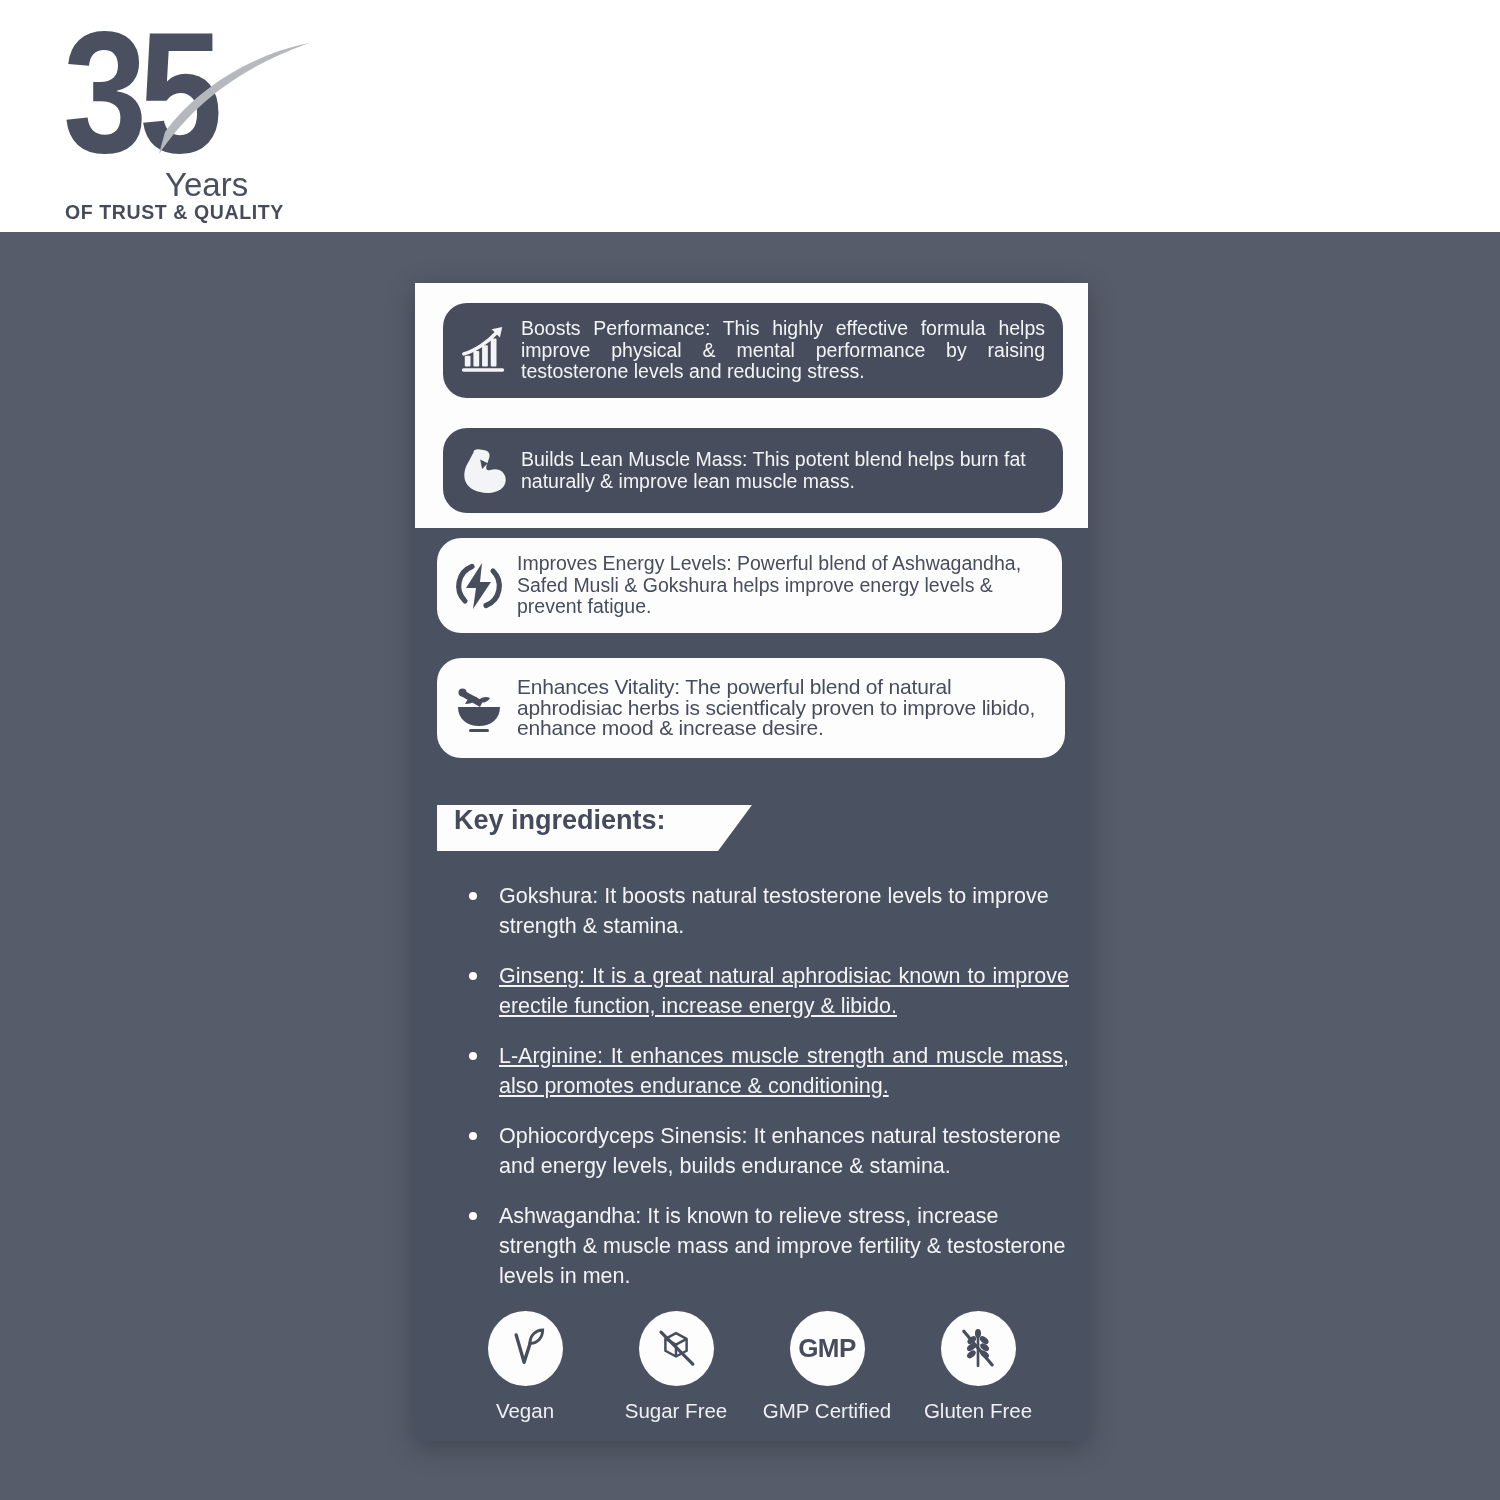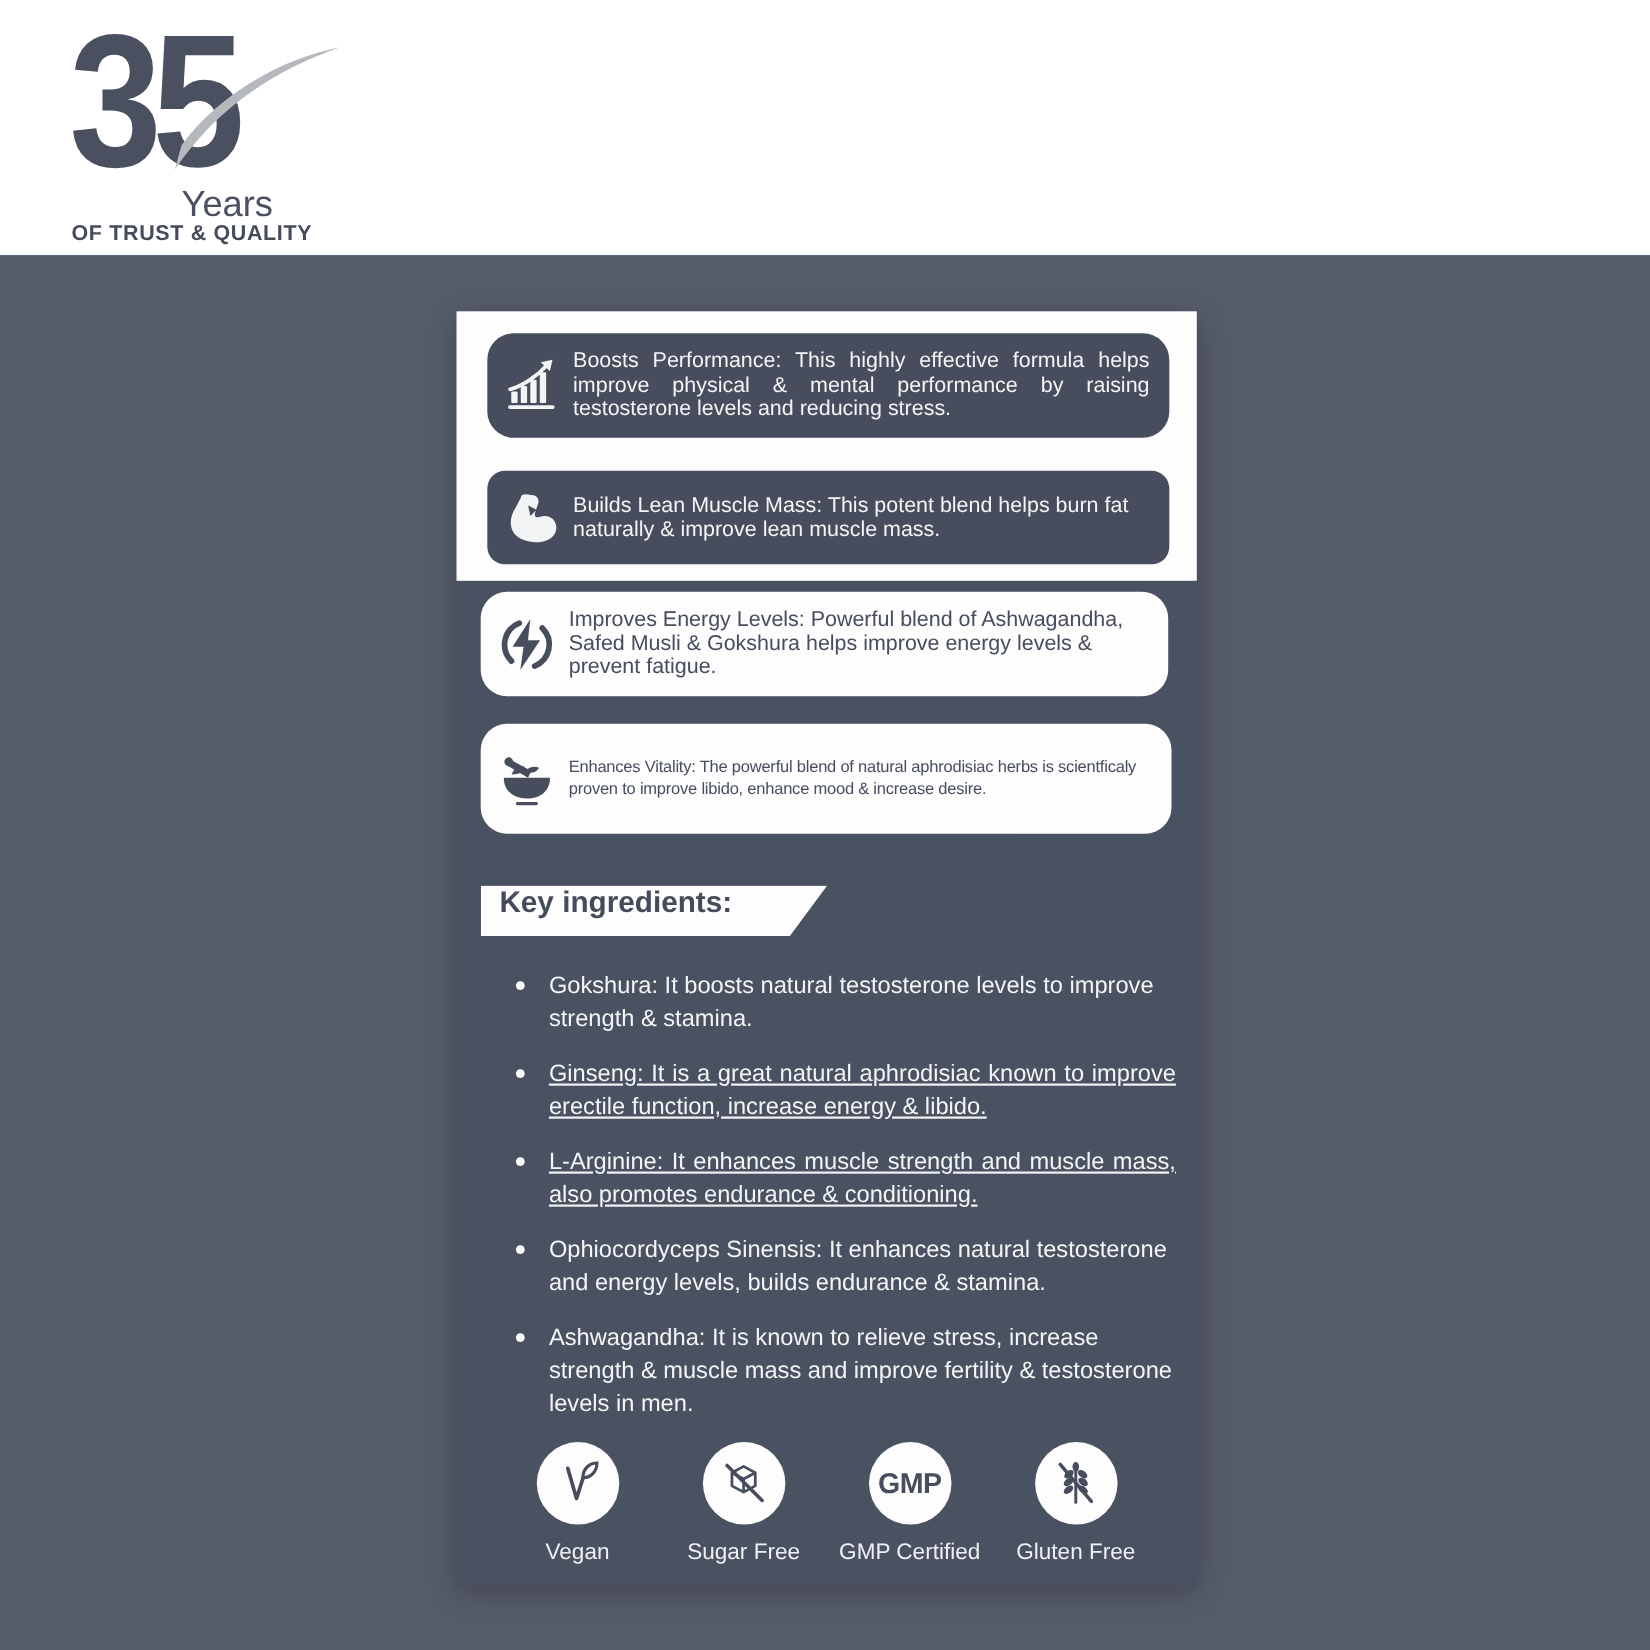--- a/index.html
+++ b/index.html
@@ -31,25 +31,25 @@
          box-shadow:0 6px 26px rgba(0,0,0,0.25);}
   .white-band{position:absolute;left:0;top:0;width:673px;height:245px;background:#fdfdfe;}
 
   .card{position:absolute;display:flex;align-items:center;border-radius:24px;}
   .card.dark{background:#474d5c;color:#f3f4f6;}
   .card.light{background:#fdfdfe;color:#474d5e;}
   .card .icon{flex:0 0 50px;margin:0 12px 0 16px;display:flex;align-items:center;justify-content:center;}
   .card .txt{flex:1;font-size:19.5px;line-height:21.5px;padding-right:18px;}
   .card.justify .txt{text-align:justify;}
   #card1{left:28px;top:20px;width:620px;height:95px;}
-  #card2{left:28px;top:145px;width:620px;height:85px;border-radius:16px;}
+  #card2{left:28px;top:145px;width:620px;height:85px;}
   #card3{left:22px;top:255px;width:625px;height:95px;}
   #card3 .txt{padding-right:36px;}
   #card4{left:22px;top:375px;width:628px;height:100px;}
-  #card4 .txt{font-size:15px;line-height:20.5px;letter-spacing:-0.2px;padding-right:14px;}
+  #card4 .txt{font-size:21px;line-height:20.5px;letter-spacing:-0.2px;padding-right:14px;}
 
   .key-banner{position:absolute;left:22px;top:522px;width:315px;height:46px;background:#fdfdfe;
               clip-path:polygon(0 0,100% 0,calc(100% - 34px) 100%,0 100%);
               display:flex;align-items:flex-start;}
   .key-banner span{font-size:27px;font-weight:bold;color:#454b5c;padding-left:17px;}
 
   .bullets{position:absolute;left:30px;top:582px;width:612px;margin:16px;padding:0;list-style:none;color:#f3f4f6;}
   .bullets li{position:relative;padding:0 4px 0 38px;margin-bottom:20px;font-size:21.5px;line-height:30px;}
   .bullets li::before{content:"";position:absolute;left:8px;top:11px;width:8px;height:8px;
                       border-radius:50%;background:#fdfdfe;}

